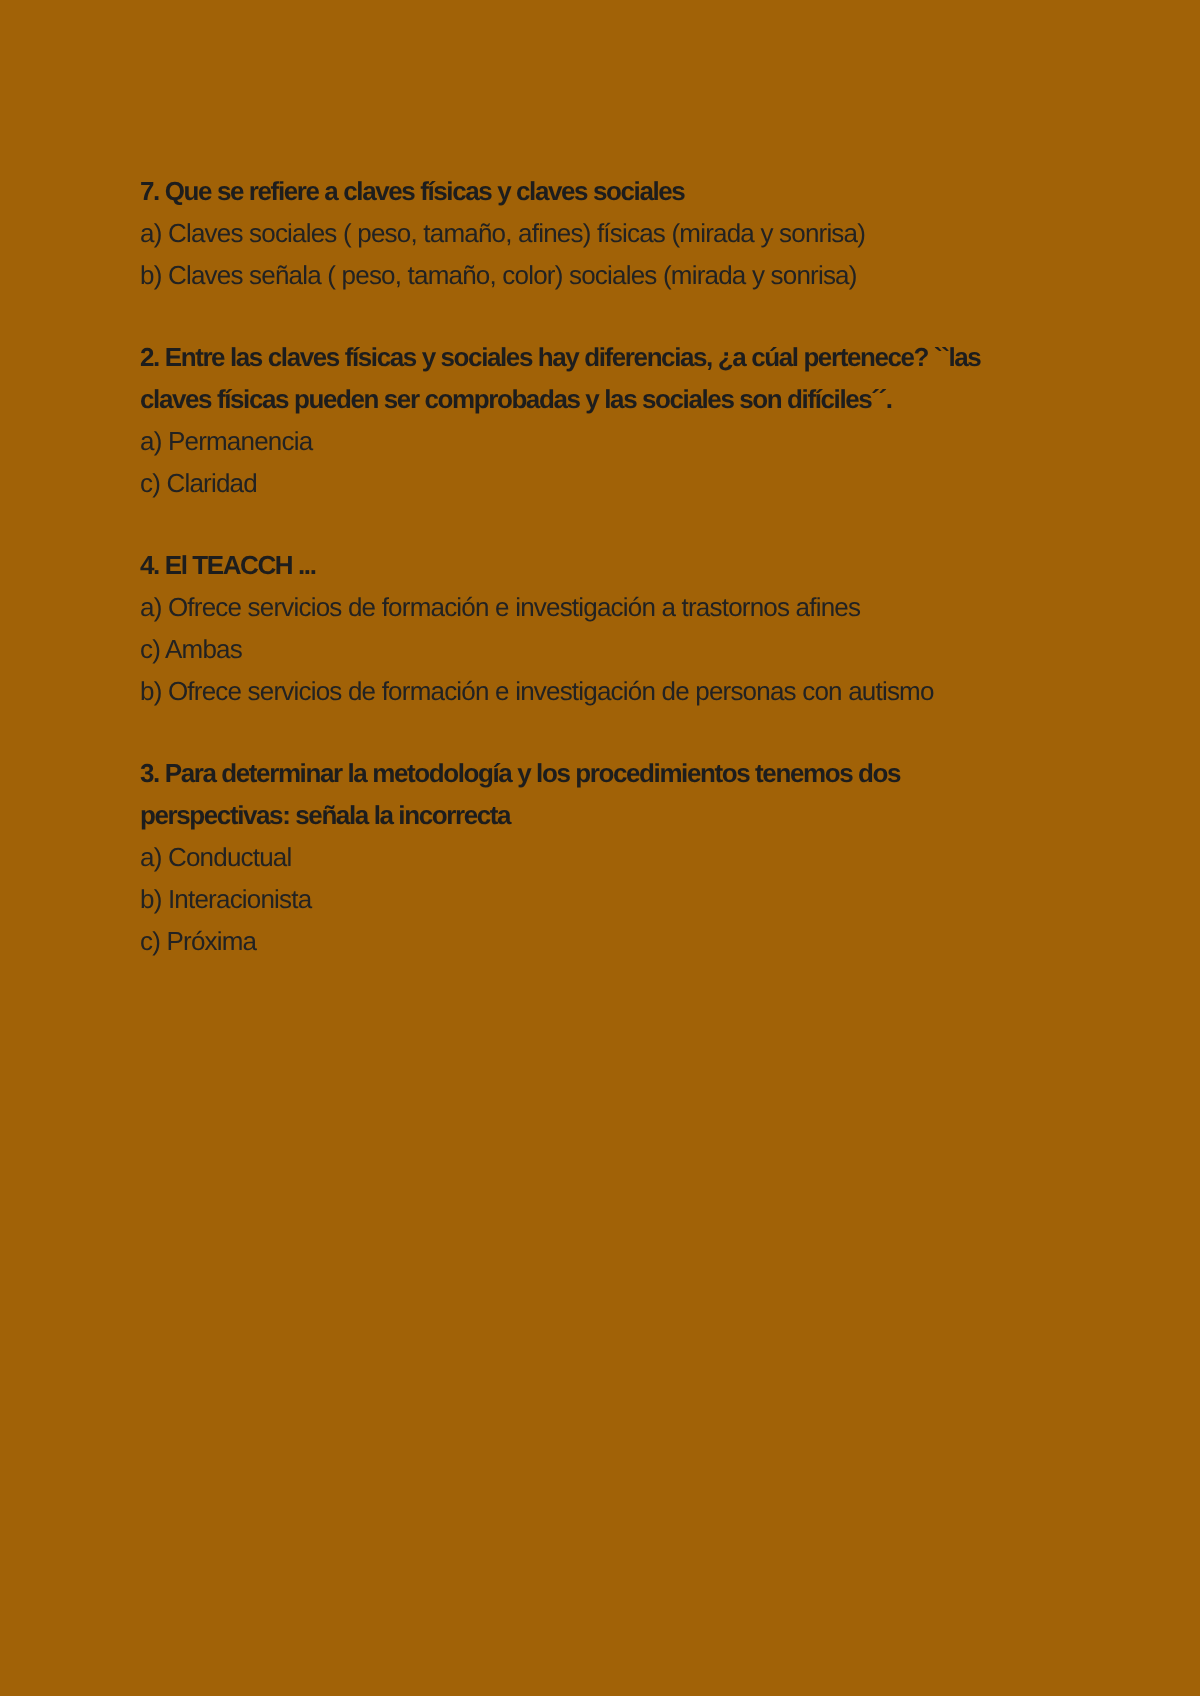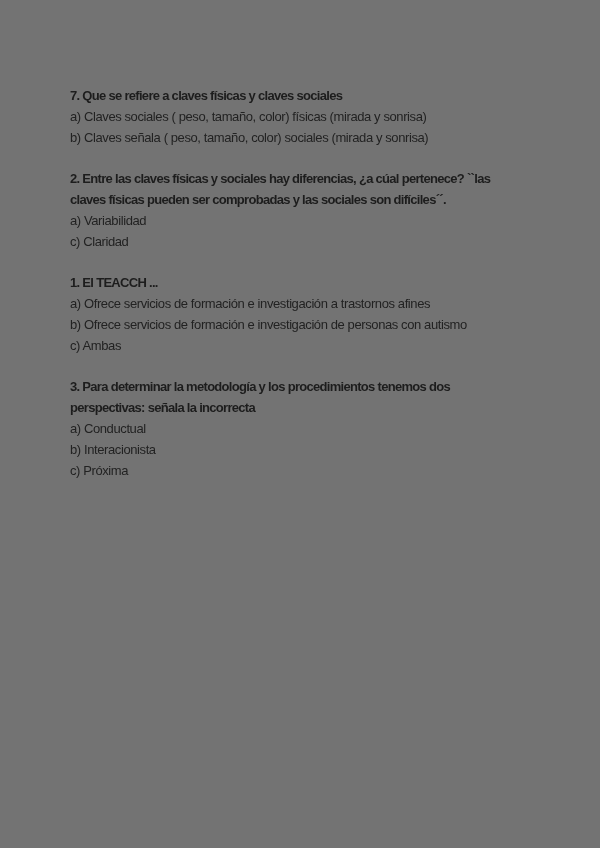--- a/index.html
+++ b/index.html
@@ -5,21 +5,21 @@
 <style>
   html, body {
     margin: 0;
     padding: 0;
     background: #ffffff;
   }
   .page {
     position: relative;
     width: 600px;
     height: 848px;
-    background: #737373;
+    background: #a16207;
     overflow: hidden;
     font-family: "Liberation Sans", "DejaVu Sans", sans-serif;
   }
   .content {
     position: absolute;
     top: 85px;
     left: 70px;
     right: 60px;
   }
   .question { margin: 0 0 20px 0; }
@@ -40,44 +40,44 @@
 </head>
 <body>
 
 <div class="page">
   <main class="content" id="quiz-content">
   <section class="question">
     <div class="q-title">
           <div class="line q-title-line">7. Que se refiere a claves físicas y claves sociales</div>
         </div>
     <div class="q-options">
-          <div class="line q-option">a) Claves sociales ( peso, tamaño, color) físicas (mirada y sonrisa)</div>
+          <div class="line q-option">a) Claves sociales ( peso, tamaño, afines) físicas (mirada y sonrisa)</div>
           <div class="line q-option">b) Claves señala ( peso, tamaño, color) sociales (mirada y sonrisa)</div>
         </div>
   </section>
 
   <section class="question">
     <div class="q-title">
           <div class="line q-title-line">2. Entre las claves físicas y sociales hay diferencias, ¿a cúal pertenece? ``las</div>
           <div class="line q-title-line">claves físicas pueden ser comprobadas y las sociales son difíciles´´.</div>
         </div>
     <div class="q-options">
-          <div class="line q-option">a) Variabilidad</div>
+          <div class="line q-option">a) Permanencia</div>
           <div class="line q-option">c) Claridad</div>
         </div>
   </section>
 
   <section class="question">
     <div class="q-title">
-          <div class="line q-title-line">1. El TEACCH ...</div>
+          <div class="line q-title-line">4. El TEACCH ...</div>
         </div>
     <div class="q-options">
           <div class="line q-option">a) Ofrece servicios de formación e investigación a trastornos afines</div>
+          <div class="line q-option">c) Ambas</div>
           <div class="line q-option">b) Ofrece servicios de formación e investigación de personas con autismo</div>
-          <div class="line q-option">c) Ambas</div>
         </div>
   </section>
 
   <section class="question">
     <div class="q-title">
           <div class="line q-title-line">3. Para determinar la metodología y los procedimientos tenemos dos</div>
           <div class="line q-title-line">perspectivas: señala la incorrecta</div>
         </div>
     <div class="q-options">
           <div class="line q-option">a) Conductual</div>

